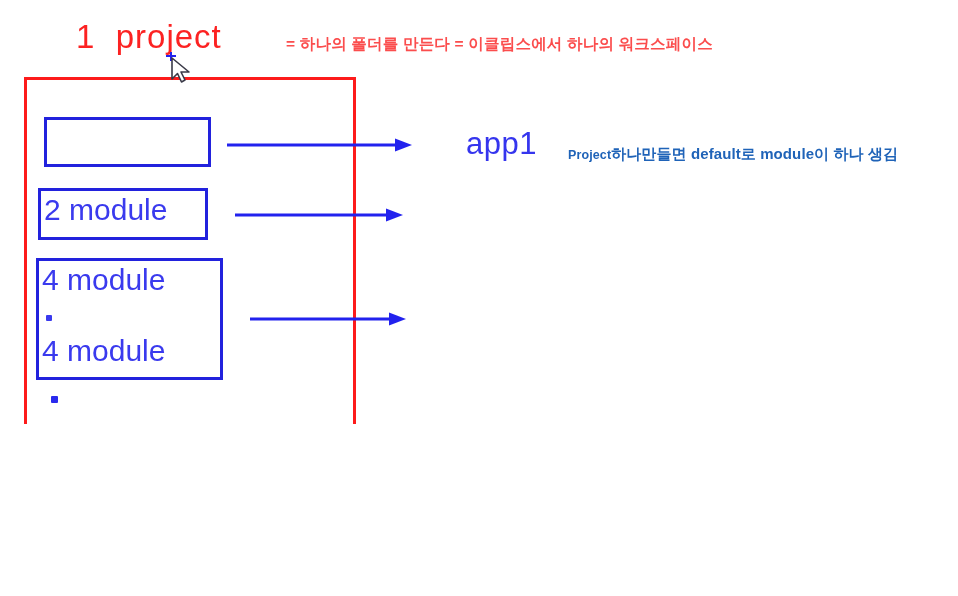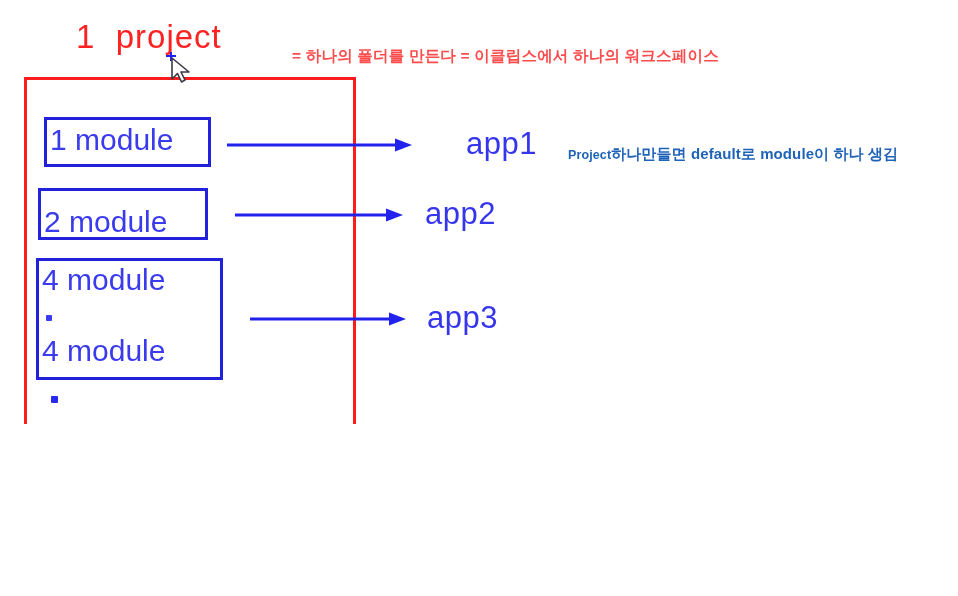--- a/index.html
+++ b/index.html
@@ -24,28 +24,27 @@
     font-size: 33px;
     color: #fc2222;
     letter-spacing: 1px;
     white-space: pre;
     font-weight: 400;
   }
 
   
   .red-note {
     position: absolute;
-    left: 292px;
+    left: 286px;
     top: 34px;
     font-size: 15.5px;
     color: #fb4d4d;
     font-weight: 700;
     white-space: pre;
     letter-spacing: 0.2px;
-    margin-top: 12px;
   }
 
   
   .blue-note {
     position: absolute;
     left: 535px;
     top: 128px;
     font-size: 15px;
     color: #1f63b8;
     font-weight: 700;
@@ -83,21 +82,21 @@
     font-size: 30px;
     white-space: pre;
     letter-spacing: 0px;
   }
 
   #module-box-1 { left: 44px;  top: 117px; width: 167px; height: 50px; }
   #module-box-2 { left: 38px;  top: 188px; width: 170px; height: 52px; }
   #module-box-3 { left: 36px;  top: 258px; width: 187px; height: 122px; }
 
   #module-label-1 { left: 50px;  top: 123px; }
-  #module-label-2 { left: 44px;  top: 193px; margin-top: 12px; }
+  #module-label-2 { left: 44px;  top: 193px; }
   #module-label-3 { left: 42px;  top: 263px; }
   #module-label-4 { left: 42px;  top: 334px; }
 
   
   .inner-dot {
     position: absolute;
     width: 6px;
     height: 6px;
     background: #3a3aee;
     border-radius: 1px;
@@ -156,21 +155,20 @@
 
   <div class="red-note">= 하나의 폴더를 만든다 = 이클립스에서 하나의 워크스페이스</div>
 
   <div class="blue-note">
     <span class="prefix-small">Project</span><span>하나만들면 default로 module이 하나 생김</span>
   </div>
 
   <div class="project-box"></div>
 
   <div class="module-box" id="module-box-1"></div>
-  <div class="module-label" id="module-label-1">1 module</div>
 
   <div class="module-box" id="module-box-2"></div>
   <div class="module-label" id="module-label-2">2 module</div>
 
   <div class="module-box" id="module-box-3"></div>
   <div class="module-label" id="module-label-3">4 module</div>
   <div class="inner-dot" id="inner-dot-3"></div>
   <div class="module-label" id="module-label-4">4 module</div>
 
   <div class="ellipsis-dot" id="ellipsis-dot-1"></div>
@@ -186,22 +184,20 @@
     <line x1="2" y1="11" x2="157" y2="11" stroke="#2222ee" stroke-width="3.2"></line>
     <polygon points="153,4.5 170,11 153,17.5" fill="#2222ee"></polygon>
   </svg>
 
   <svg class="arrow-svg" id="arrow-3" width="165" height="22" viewBox="0 0 165 22">
     <line x1="2" y1="11" x2="145" y2="11" stroke="#2222ee" stroke-width="3.2"></line>
     <polygon points="141,4.5 158,11 141,17.5" fill="#2222ee"></polygon>
   </svg>
 
   <div class="app-label" id="app-label-1">app1</div>
-  <div class="app-label" id="app-label-2">app2</div>
-  <div class="app-label" id="app-label-3">app3</div>
 
   <svg id="mouse-cursor" viewBox="0 0 34 36">
     <g>
       <line x1="3" y1="4" x2="13" y2="4" stroke="#2222ee" stroke-width="2"></line>
       <line x1="8" y1="0" x2="8" y2="9" stroke="#2222ee" stroke-width="2"></line>
     </g>
     <g>
       <polygon points="9,6 9,27 14.5,21.5 18.5,30 22,28 18,20 26,20" fill="#ffffff" stroke="#3a3a48" stroke-width="1.6" stroke-linejoin="round"></polygon>
     </g>
   </svg>

